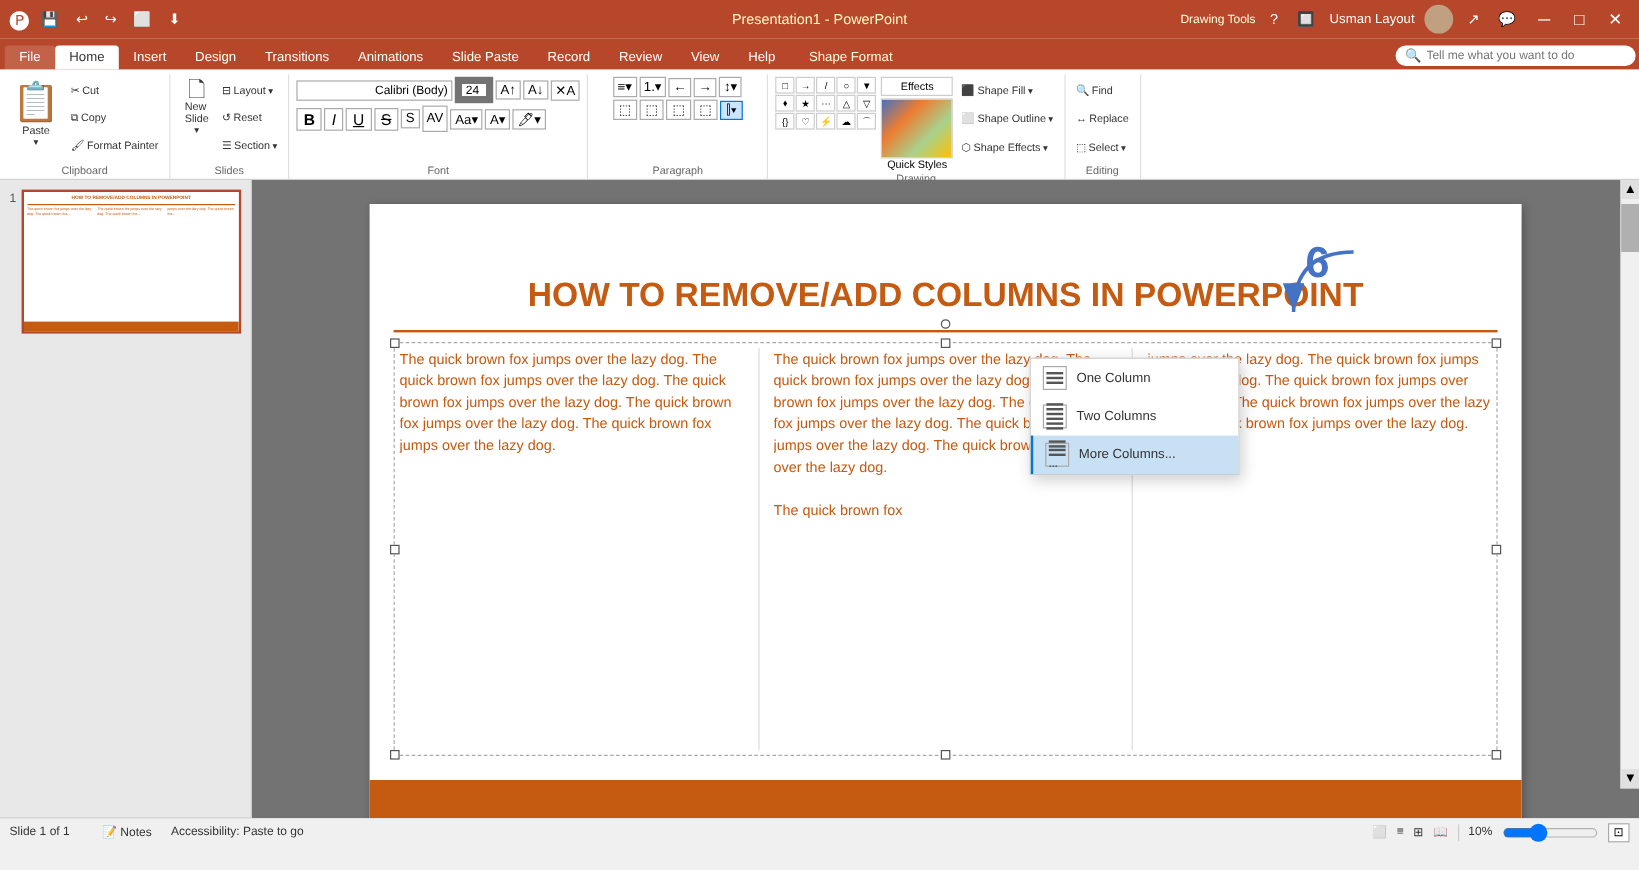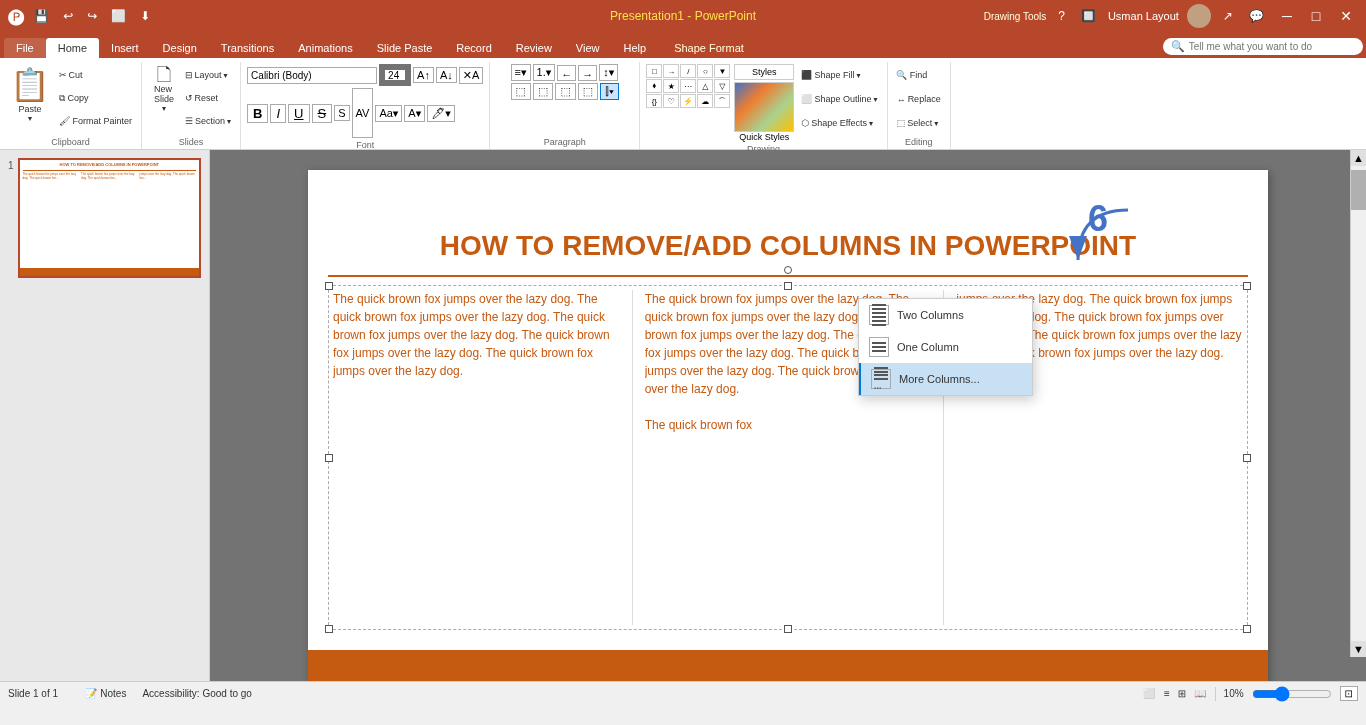--- a/index.html
+++ b/index.html
@@ -9,21 +9,21 @@
     .title-bar {
       height: 32px;
       background: #b7472a;
       display: flex;
       align-items: center;
       justify-content: space-between;
       padding: 0 8px;
       color: white;
     }
     .title-bar-left { display: flex; align-items: center; gap: 6px; }
-    .title-bar-center { position: absolute; left: 50%; transform: translateX(-50%); color: #fde047; font-size: 12px; text-align: center; }
+    .title-bar-center { position: absolute; left: 50%; transform: translateX(-50%); color: #fef9c3; font-size: 12px; text-align: center; }
     .title-bar-right { display: flex; align-items: center; gap: 8px; margin-left: auto; }
     .title-bar-btn { color: white; font-size: 14px; cursor: pointer; padding: 2px 6px; }
     .qat-btn { color: white; font-size: 12px; cursor: pointer; padding: 2px 4px; }
 
     
     .ribbon-tabs {
       height: 26px;
       background: #b7472a;
       display: flex;
       align-items: flex-end;
@@ -108,20 +108,21 @@
     }
     .clipboard-large .icon { font-size: 32px; }
 
     
     .font-input {
       border: 1px solid #aaa;
       padding: 1px 3px;
       font-size: 10px;
       width: 130px;
       height: 17px;
+      text-align: right;
     }
     .font-size-input {
       border: 6px solid #737373;
       padding: 1px 3px;
       font-size: 10px;
       width: 32px;
       height: 22px;
     }
 
     
@@ -383,21 +384,21 @@
         <button style="font-size:11px;border:1px solid #aaa;background:white;cursor:pointer;padding:1px 3px;">A↑</button>
         <button style="font-size:11px;border:1px solid #aaa;background:white;cursor:pointer;padding:1px 3px;">A↓</button>
         <button style="font-size:11px;border:1px solid #aaa;background:white;cursor:pointer;padding:1px 3px;">✕A</button>
       </div>
       <div style="display:flex;gap:2px;align-items:center;">
         <button style="font-weight:bold;font-size:13px;border:1px solid #aaa;background:white;cursor:pointer;padding:1px 5px;">B</button>
         <button style="font-style:italic;font-size:13px;border:1px solid #aaa;background:white;cursor:pointer;padding:1px 5px;">I</button>
         <button style="text-decoration:underline;font-size:13px;border:1px solid #aaa;background:white;cursor:pointer;padding:1px 5px;">U</button>
         <button style="text-decoration:line-through;font-size:13px;border:1px solid #aaa;background:white;cursor:pointer;padding:1px 5px;">S</button>
         <button style="font-size:11px;border:1px solid #aaa;background:white;cursor:pointer;padding:1px 3px;">S</button>
-        <button style="font-size:11px;border:1px solid #aaa;background:white;cursor:pointer;padding:18px 3px;">AV</button>
+        <button style="font-size:11px;border:1px solid #aaa;background:white;cursor:pointer;padding:4px 3px;">AV</button>
         <button style="font-size:11px;border:1px solid #aaa;background:white;cursor:pointer;padding:1px 3px;">Aa▾</button>
         <button style="font-size:11px;border:1px solid #aaa;background:white;cursor:pointer;padding:1px 3px;">A▾</button>
         <button style="font-size:11px;border:1px solid #aaa;background:white;cursor:pointer;padding:1px 3px;">🖊▾</button>
       </div>
     </div>
     <div class="ribbon-group-label">Font</div>
   </div>
 
   <div class="ribbon-group" style="min-width:150px;">
     <div class="ribbon-group-content" style="flex-direction:column;gap:2px;">
@@ -440,21 +441,21 @@
         <div style="display:flex;gap:1px;">
           <button style="width:16px;height:14px;font-size:8px;border:1px solid #ccc;background:white;cursor:pointer;padding:0;">{}</button>
           <button style="width:16px;height:14px;font-size:8px;border:1px solid #ccc;background:white;cursor:pointer;padding:0;">♡</button>
           <button style="width:16px;height:14px;font-size:8px;border:1px solid #ccc;background:white;cursor:pointer;padding:0;">⚡</button>
           <button style="width:16px;height:14px;font-size:8px;border:1px solid #ccc;background:white;cursor:pointer;padding:0;">☁</button>
           <button style="width:16px;height:14px;font-size:8px;border:1px solid #ccc;background:white;cursor:pointer;padding:0;">⌒</button>
         </div>
       </div>
 
       <div style="display:flex;gap:2px;flex-direction:column;">
-        <button style="font-size:9px;border:1px solid #ccc;background:white;cursor:pointer;padding:2px 4px;">Styles</button>
+        <button style="font-size:9px;border:1px solid #ccc;background:white;cursor:pointer;padding:2px 4px;">Effects</button>
         <div style="display:flex;flex-direction:column;align-items:center;">
           <div style="width:60px;height:50px;background:linear-gradient(135deg,#4472c4,#ed7d31,#a9d18e,#ffc000);border:1px solid #ccc;cursor:pointer;"></div>
           <span style="font-size:9px;">Quick
 Styles</span>
         </div>
       </div>
 
       <div class="rb-col" style="gap:2px;">
         <div class="rb-btn-small">
           <span style="color:#ed7d31;">⬛</span>
@@ -561,44 +562,44 @@
         </defs>
         <path d="M 80 10 Q 30 10 30 60" fill="none" stroke="#4472c4" stroke-width="3" marker-end="url(#arrowhead)"></path>
       </svg>
 
       <div class="bottom-bar-slide"></div>
     </div>
 
     <div class="dropdown-menu" style="top:148px;left:648px;">
 
       <div class="dropdown-item">
-        <div class="dropdown-item-icon" style="display:flex;gap:2px;padding:2px;">
-          <div style="flex:1;display:flex;flex-direction:column;gap:2px;">
-            <div class="col-line"></div>
-            <div class="col-line"></div>
-            <div class="col-line"></div>
-          </div>
-          <div style="flex:1;display:flex;flex-direction:column;gap:2px;">
-            <div class="col-line"></div>
-            <div class="col-line"></div>
-            <div class="col-line"></div>
-          </div>
-        </div>
-        <span>Two Columns</span>
-      </div>
-
-      <div class="dropdown-item">
         <div class="dropdown-item-icon">
           <div class="col-line"></div>
           <div class="col-line"></div>
           <div class="col-line"></div>
         </div>
         <span>One Column</span>
       </div>
 
+      <div class="dropdown-item">
+        <div class="dropdown-item-icon" style="display:flex;gap:2px;padding:2px;">
+          <div style="flex:1;display:flex;flex-direction:column;gap:2px;">
+            <div class="col-line"></div>
+            <div class="col-line"></div>
+            <div class="col-line"></div>
+          </div>
+          <div style="flex:1;display:flex;flex-direction:column;gap:2px;">
+            <div class="col-line"></div>
+            <div class="col-line"></div>
+            <div class="col-line"></div>
+          </div>
+        </div>
+        <span>Two Columns</span>
+      </div>
+
 
       <div class="dropdown-item active" style="background:#c8e0f4;border-left:2px solid #0078d4;">
         <div class="dropdown-item-icon" style="display:flex;gap:1px;padding:2px;">
           <div style="flex:1;display:flex;flex-direction:column;gap:2px;">
             <div class="col-line"></div>
             <div class="col-line"></div>
           </div>
           <div style="flex:1;display:flex;flex-direction:column;gap:2px;">
             <div class="col-line"></div>
             <div class="col-line"></div>
@@ -613,21 +614,21 @@
       <div style="position:absolute;top:0;width:100%;height:16px;background:#e0e0e0;display:flex;align-items:center;justify-content:center;cursor:pointer;">▲</div>
       <div style="position:absolute;bottom:0;width:100%;height:16px;background:#e0e0e0;display:flex;align-items:center;justify-content:center;cursor:pointer;">▼</div>
       <div style="position:absolute;top:20px;width:100%;height:40px;background:#b0b0b0;cursor:pointer;"></div>
     </div>
   </div>
 </div>
 
 <div class="status-bar">
   <span>Slide 1 of 1</span>
   <span style="cursor:pointer;margin-left:11px;">📝 <span>Notes</span></span>
-  <span>Accessibility: Good to go</span>
+  <span>Accessibility: Paste to go</span>
   <div class="status-right">
     <span style="cursor:pointer;">⬜</span>
     <span style="cursor:pointer;">≡</span>
     <span style="cursor:pointer;">⊞</span>
     <span style="cursor:pointer;">📖</span>
     <span style="width:1px;height:14px;background:#ccc;display:inline-block;"></span>
     <span>10%</span>
     <input type="range" min="10" max="200" value="75" style="width: 80px;">
     <button style="font-size:10px;border:1px solid #aaa;background:white;cursor:pointer;padding:1px 4px;">⊡</button>
   </div>

